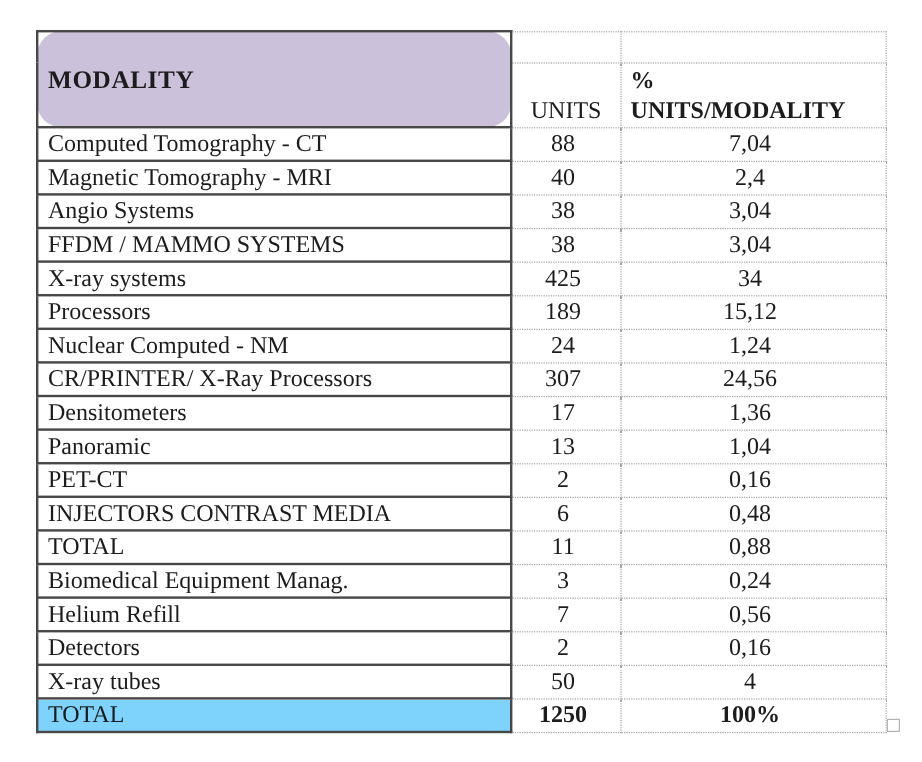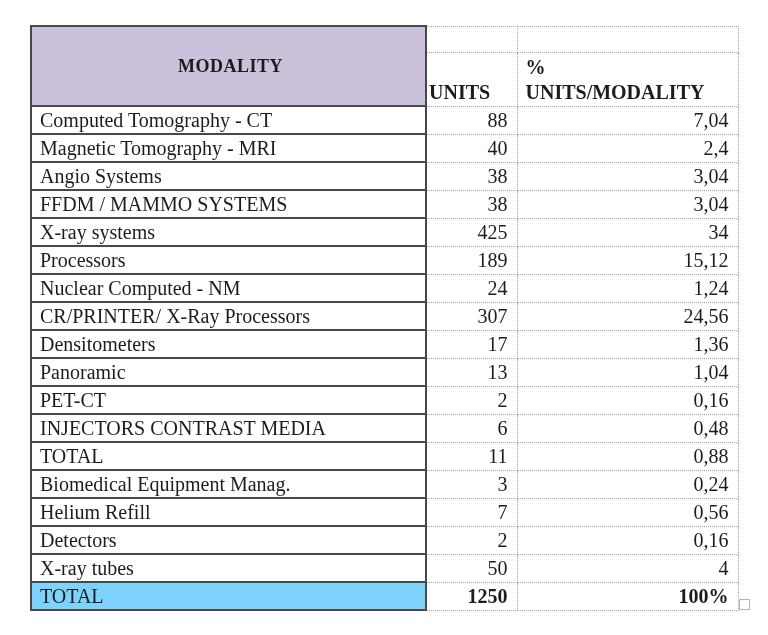--- a/index.html
+++ b/index.html
@@ -27,34 +27,36 @@
   
   .c1 {
     border: 2px solid #484848;
     padding: 0 4px 0 8px;
   }
   
   .d {
     border: 1px dotted #a3a3a3;
     background: #ffffff;
   }
-  .num { text-align: right; padding: 0 9px 0 4px; }
+  .num { text-align: center; padding: 0 9px 0 4px; }
   tr.r { height: 27.5px; }
   tr.hdr1 { height: 26px; }
   tr.hdr2 { height: 54px; }
   .mod-hdr {
     background: #ccc1da;
     font-weight: bold;
-    text-align: center;
+    text-align: left;
     vertical-align: middle;
     letter-spacing: 0.5px;
-    font-size: 18px;
+    font-size: 21px;
+    border-radius: 20px;
   }
   .units-hdr {
-    font-weight: bold;
+    font-weight: normal;
+    text-align: center;
     vertical-align: bottom;
     padding: 0 2px 1px 2px;
   }
   .pct-hdr {
     font-weight: bold;
     text-align: left;
     vertical-align: bottom;
     padding: 0 0 1px 8px;
     line-height: 25px;
     white-space: normal;

